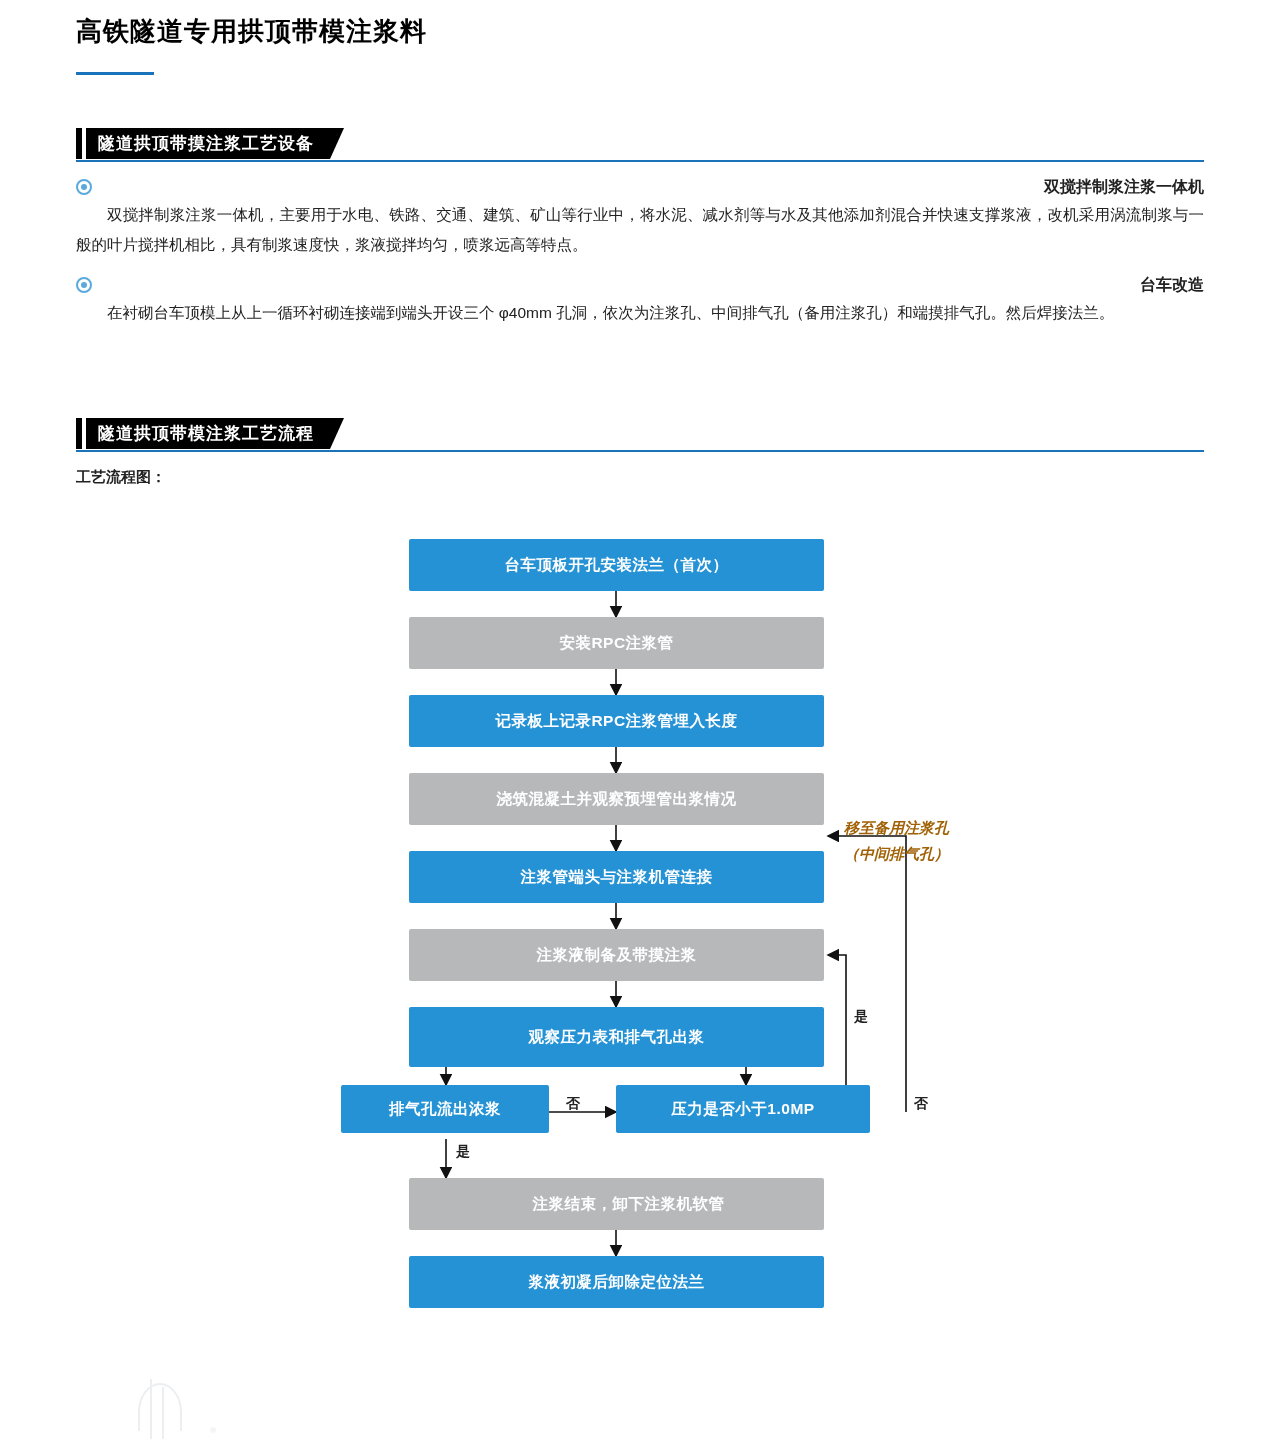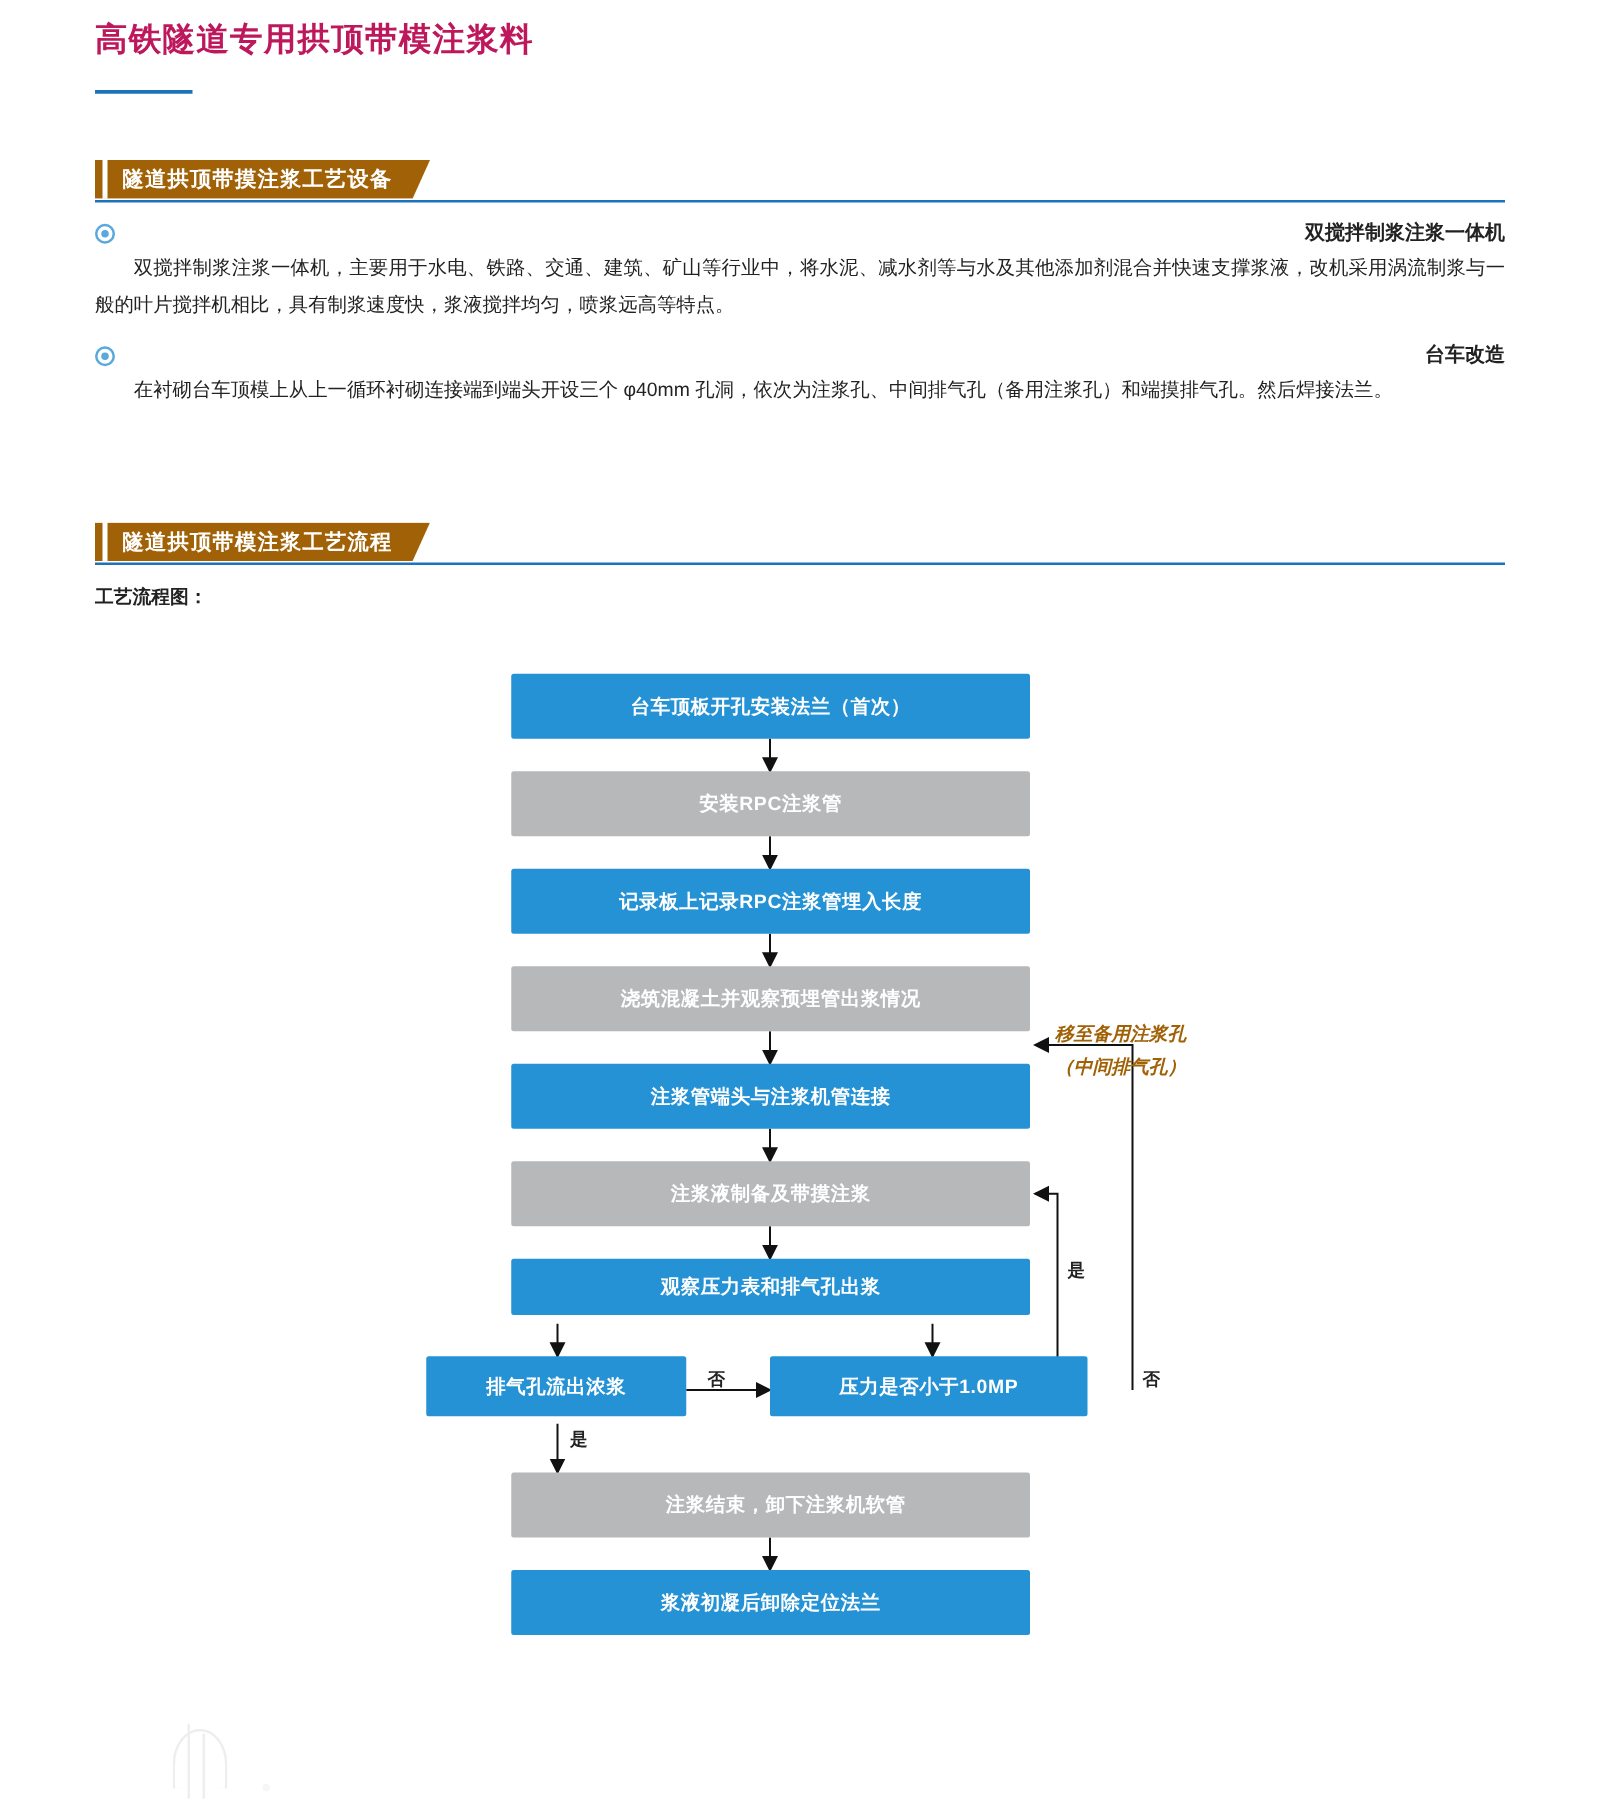--- a/index.html
+++ b/index.html
@@ -16,21 +16,21 @@
     overflow: hidden;
   }
 
   
   .page-title {
     position: absolute;
     left: 76px;
     top: 14px;
     font-size: 26px;
     font-weight: bold;
-    color: #be185d;
+    color: #000000;
     letter-spacing: 1px;
   }
   .title-rule {
     position: absolute;
     left: 76px;
     top: 72px;
     width: 78px;
     height: 3px;
     background: #1b74bb;
   }
@@ -43,21 +43,21 @@
   }
   .sec-head {
     position: relative;
     height: 34px;
   }
   .sec-head .tag {
     position: absolute;
     left: 0;
     top: 0;
     height: 31px;
-    background: #a16207;
+    background: #000000;
     color: #fff;
     font-size: 17px;
     font-weight: bold;
     line-height: 31px;
     padding: 0 30px 0 22px;
     letter-spacing: 1px;
     box-sizing: border-box;
     clip-path: polygon(0 0, 100% 0, calc(100% - 14px) 100%, 0 100%);
   }
   .sec-head .tag-bar {
@@ -287,21 +287,21 @@
 
     <path d="M830,612 L830,336 L752,336" stroke="#111" stroke-width="1.6" fill="none" marker-end="url(#arrow)"></path>
   </svg>
 
   <div class="node blue" style="left:333px; top:39px;  width:415px; height:52px;">台车顶板开孔安装法兰（首次）</div>
   <div class="node gray" style="left:333px; top:117px; width:415px; height:52px;">安装RPC注浆管</div>
   <div class="node blue" style="left:333px; top:195px; width:415px; height:52px;">记录板上记录RPC注浆管埋入长度</div>
   <div class="node gray" style="left:333px; top:273px; width:415px; height:52px;">浇筑混凝土并观察预埋管出浆情况</div>
   <div class="node blue" style="left:333px; top:351px; width:415px; height:52px;">注浆管端头与注浆机管连接</div>
   <div class="node gray" style="left:333px; top:429px; width:415px; height:52px;">注浆液制备及带摸注浆</div>
-  <div class="node blue" style="left:333px; top:507px; width:415px; height:45px;">观察压力表和排气孔出浆</div>
+  <div class="node blue" style="left:333px; top:507px; width:415px; height:60px;">观察压力表和排气孔出浆</div>
   <div class="node blue" style="left:265px; top:585px; width:208px; height:48px;">排气孔流出浓浆</div>
   <div class="node blue" style="left:540px; top:585px; width:254px; height:48px;">压力是否小于1.0MP</div>
   <div class="node gray" style="left:333px; top:678px; width:415px; height:52px;padding-left:24px;">注浆结束，卸下注浆机软管</div>
   <div class="node blue" style="left:333px; top:756px; width:415px; height:52px;">浆液初凝后卸除定位法兰</div>
 
   <div class="edge-label" style="left:490px; top:595px;">否</div>
   <div class="edge-label" style="left:380px; top:643px;">是</div>
   <div class="edge-label" style="left:778px; top:508px;">是</div>
   <div class="edge-label" style="left:838px; top:595px;">否</div>
 

